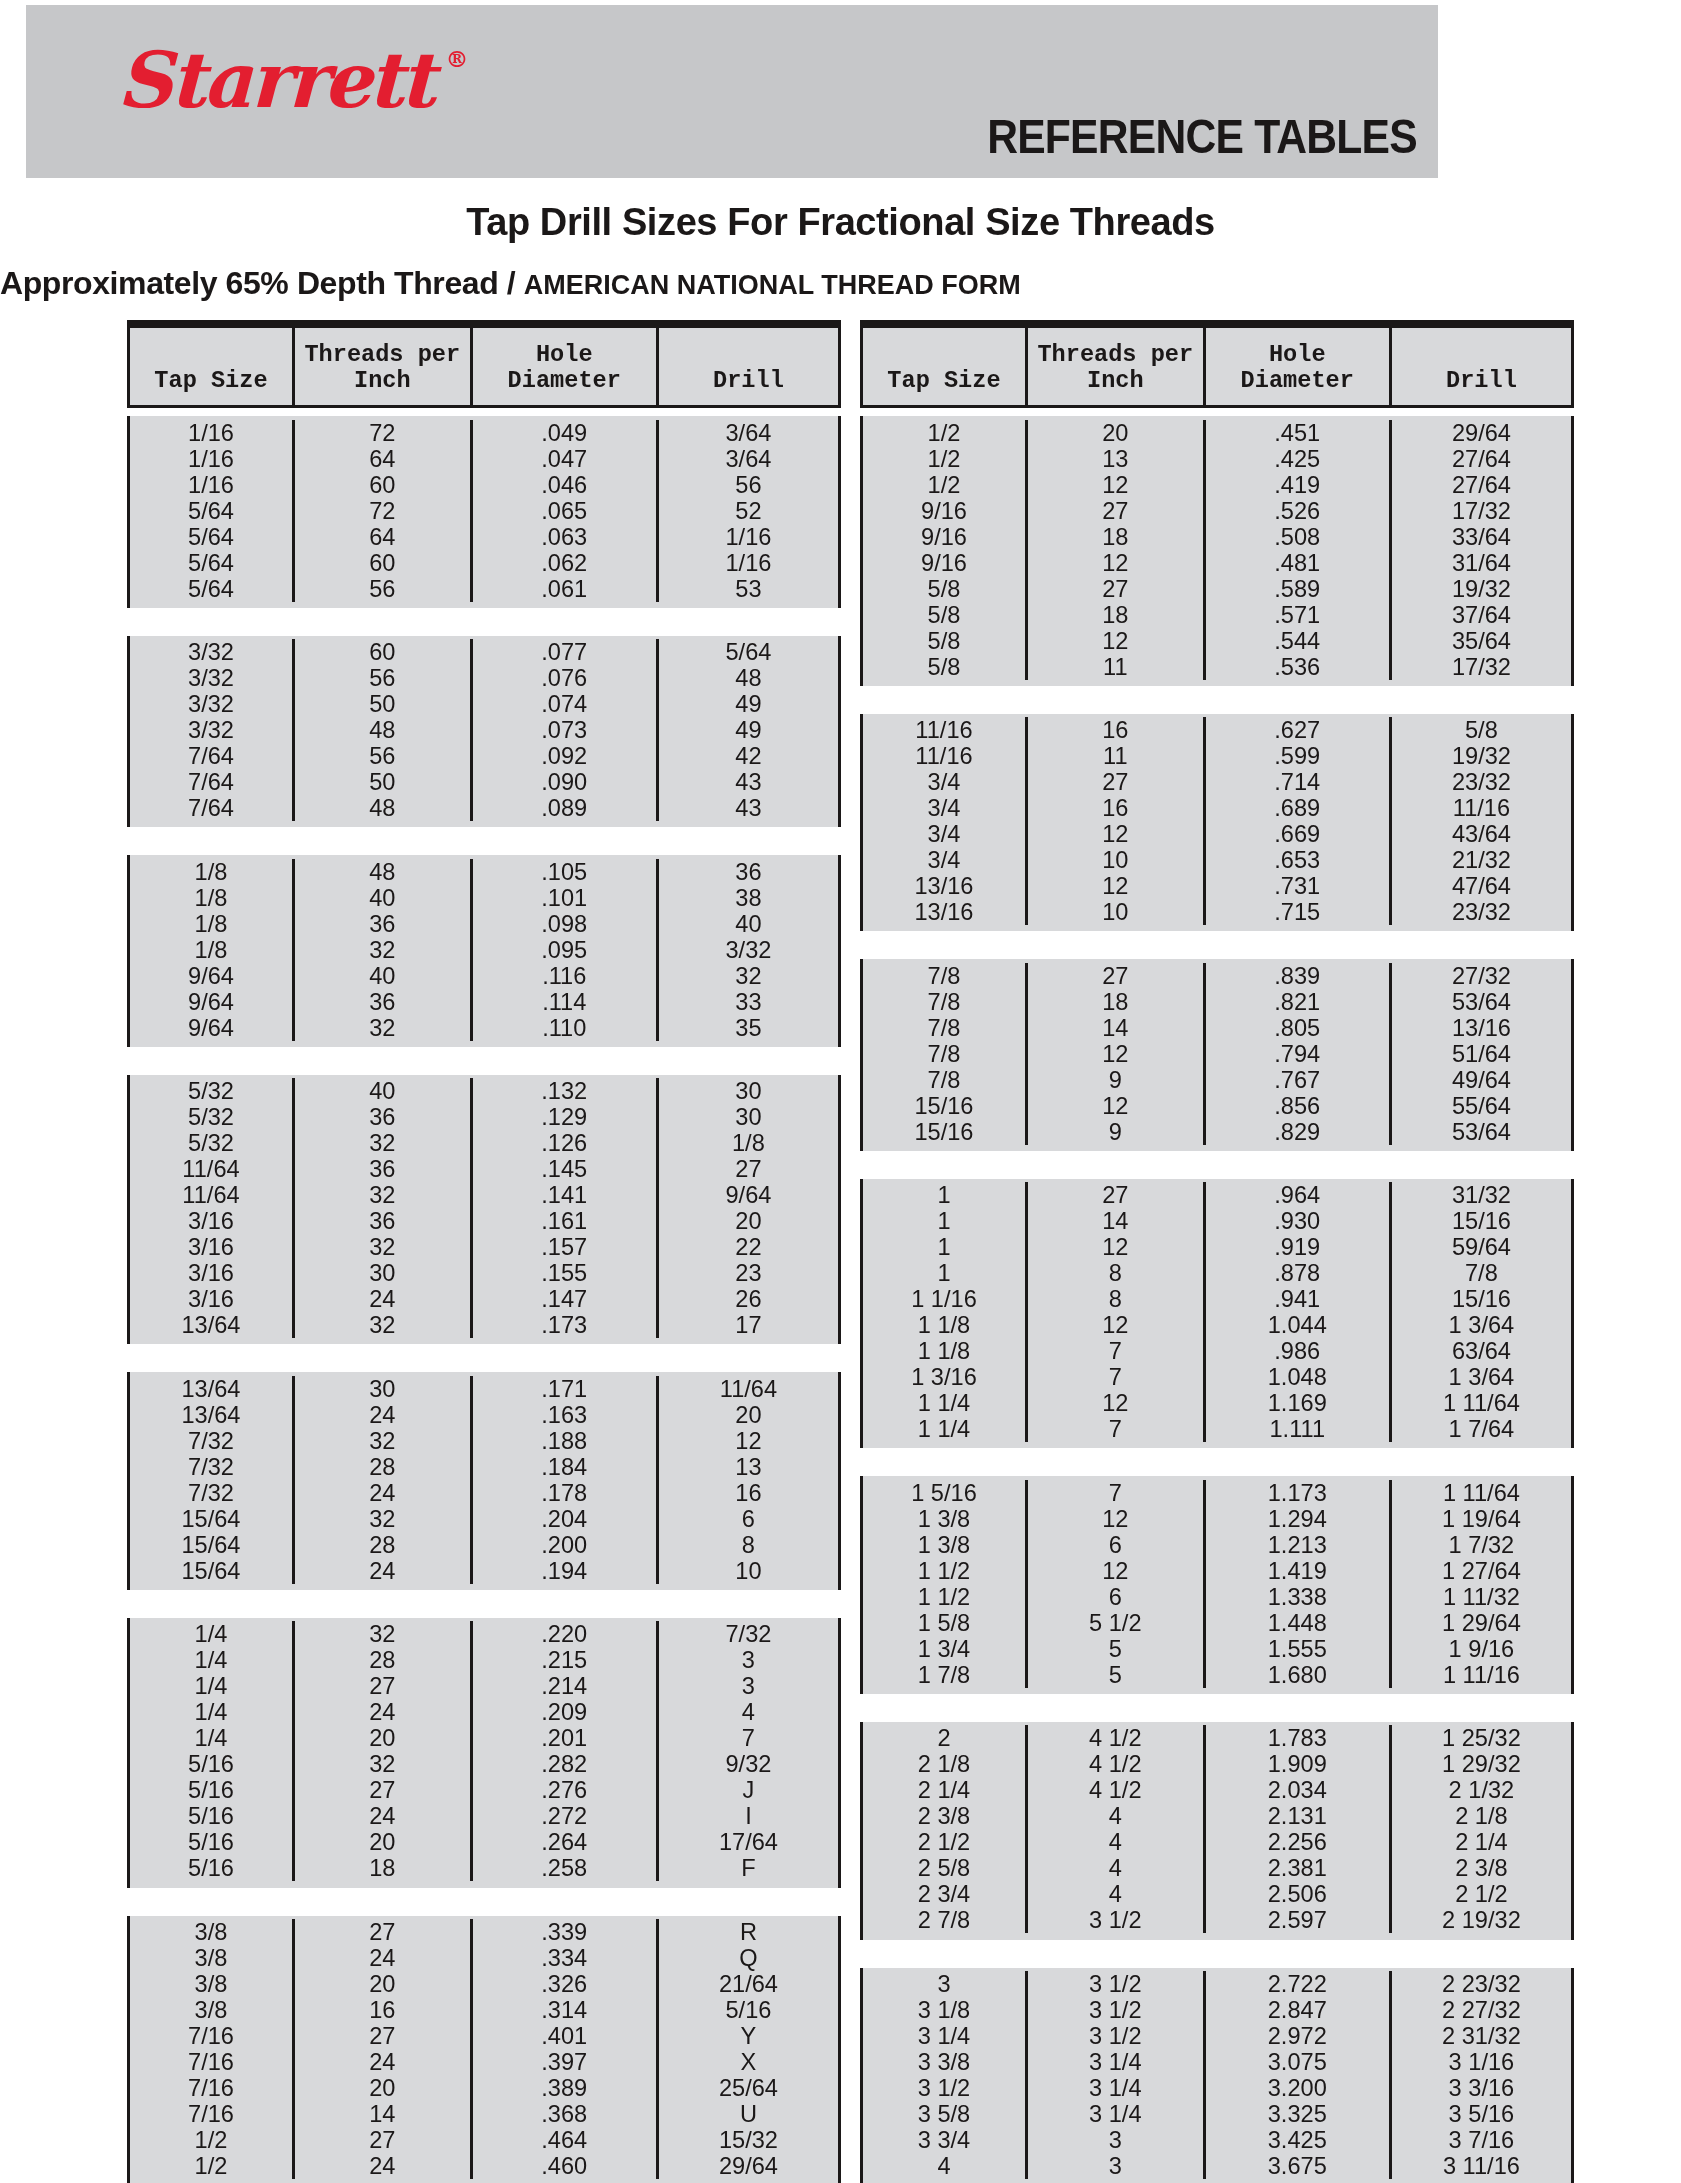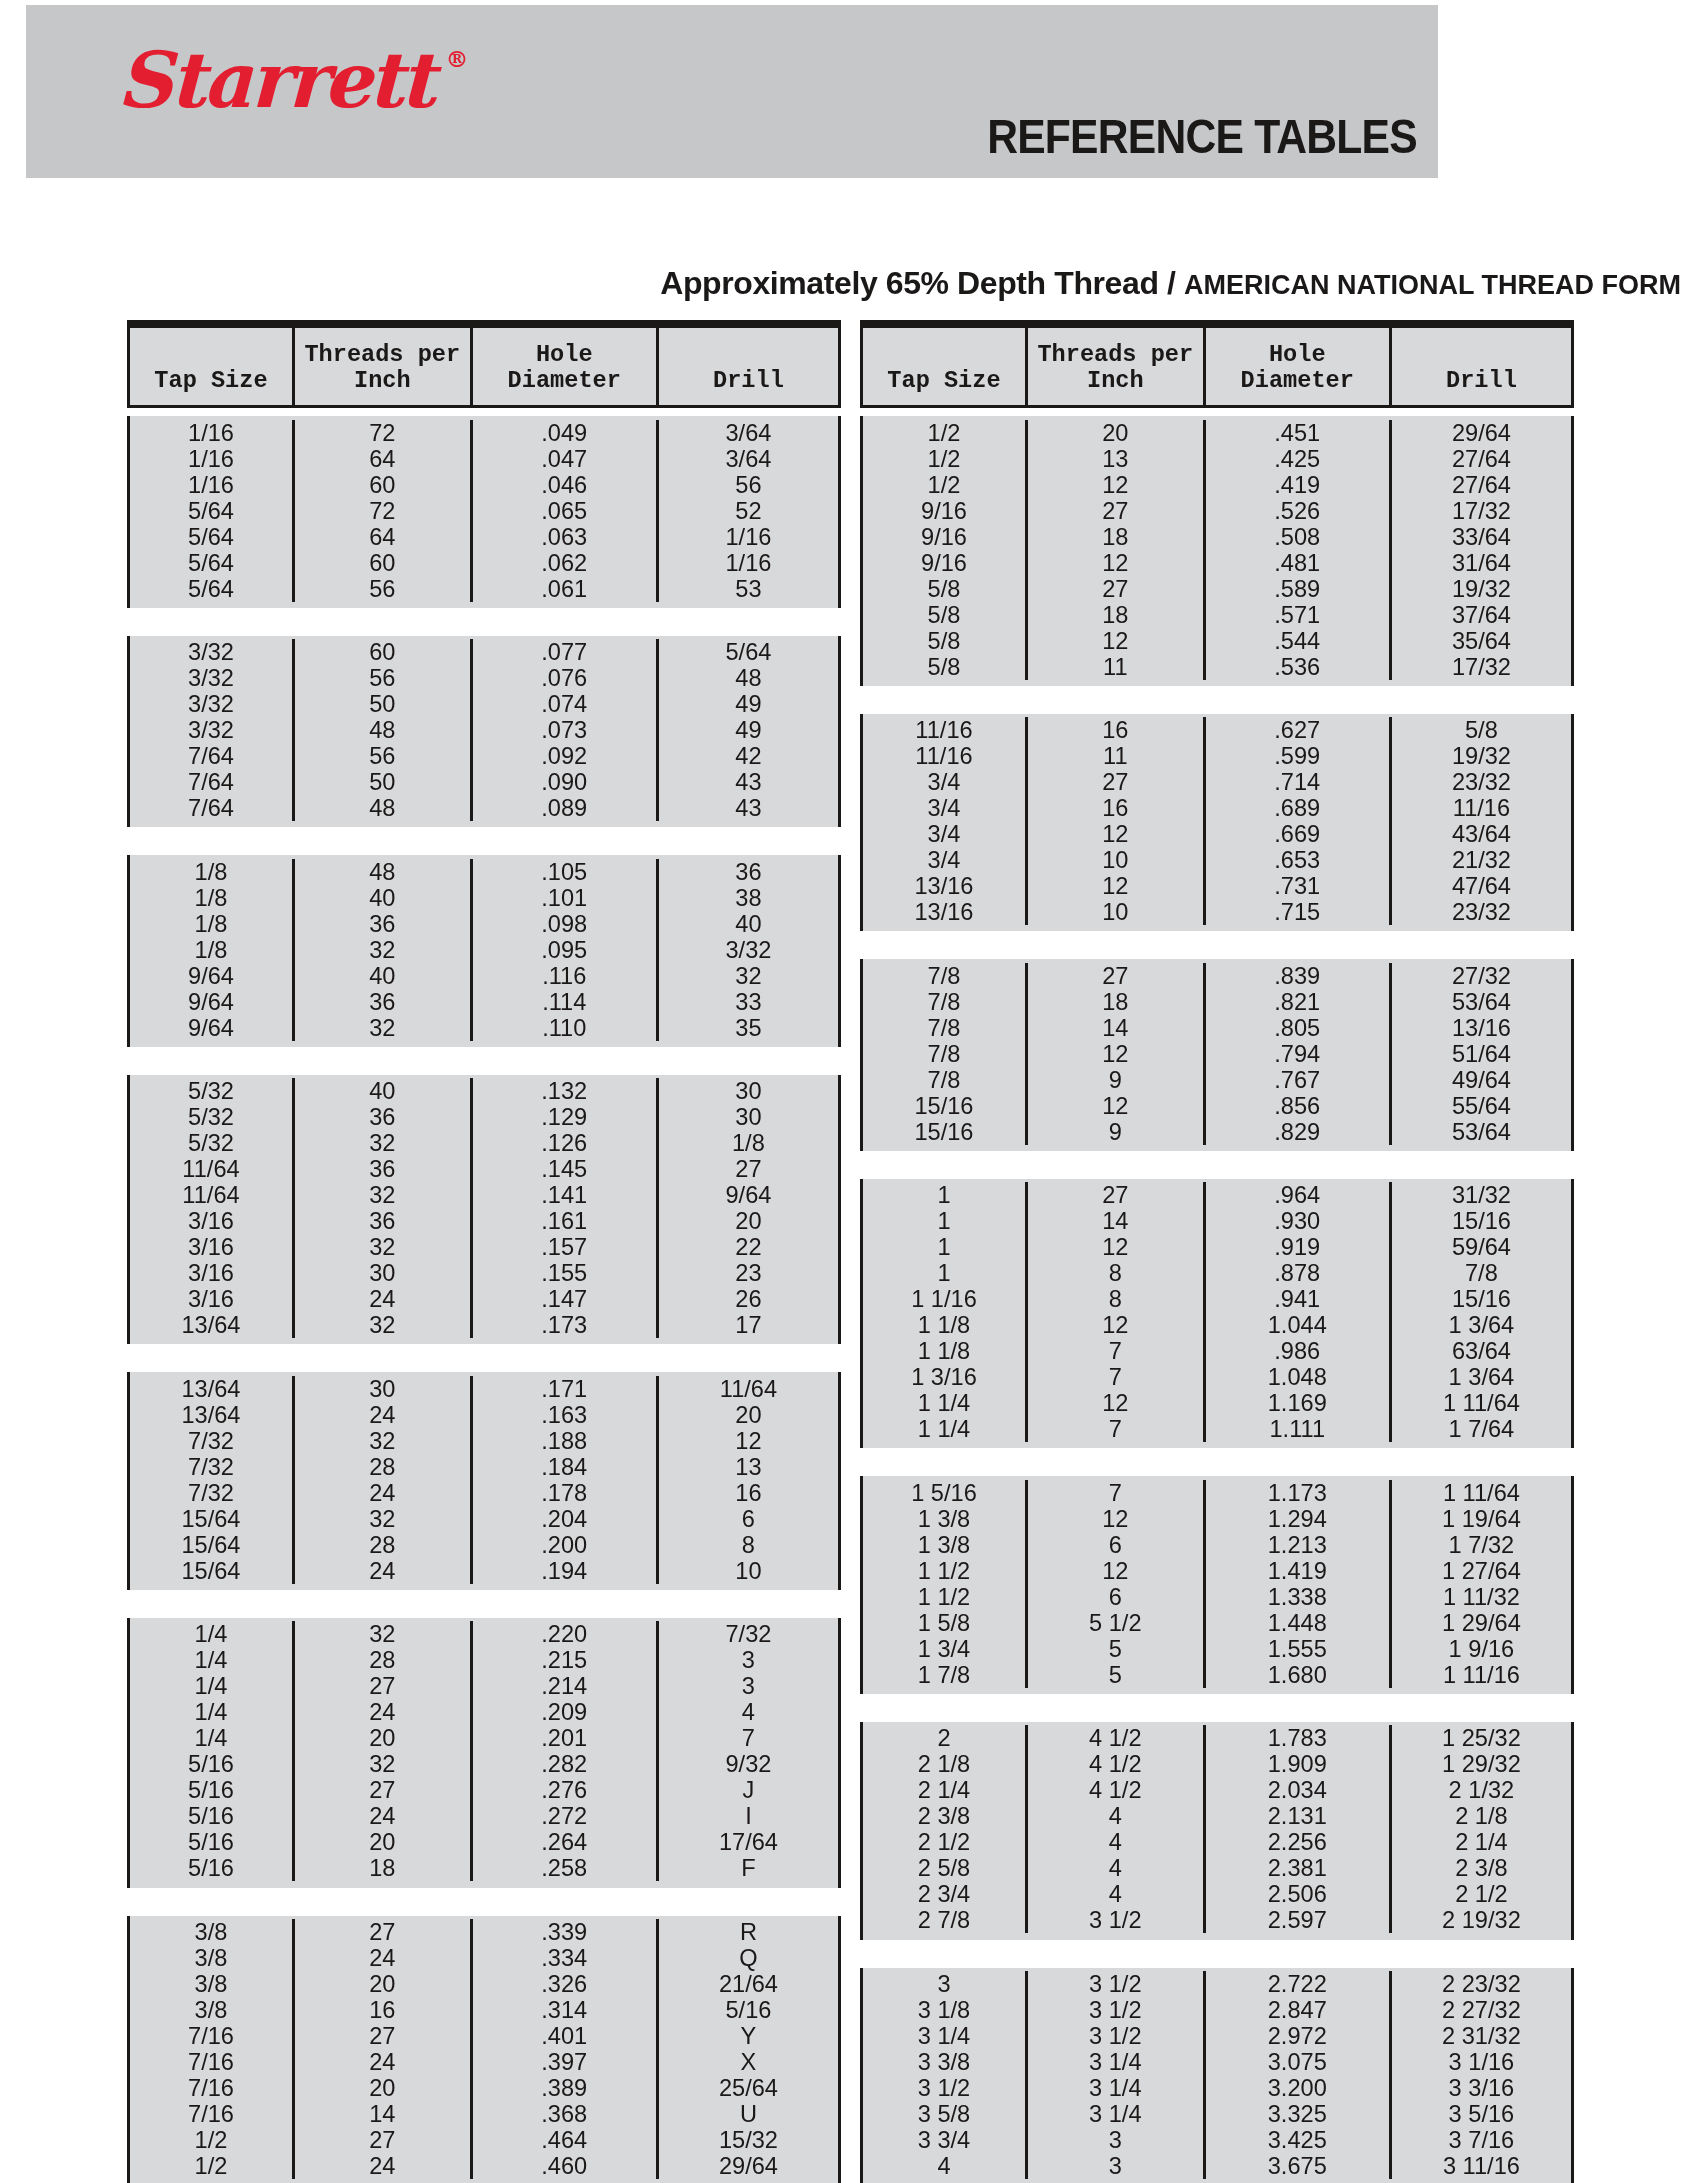--- a/index.html
+++ b/index.html
@@ -51,21 +51,21 @@
     display:flex;align-items:center;justify-content:center;
     color:#ffffff;font-size:87px;font-weight:bold;letter-spacing:0px;
   }
   
   .doc-title{
     position:absolute;left:0;right:0;top:201px;
     text-align:center;font-size:38px;font-weight:bold;letter-spacing:-0.4px;
   }
   .doc-subtitle{
     position:absolute;left:0;right:0;top:265px;
-    text-align:right;font-weight:bold;font-size:32px;letter-spacing:-0.4px;
+    text-align:left;font-weight:bold;font-size:32px;letter-spacing:-0.4px;
   }
   .doc-subtitle .caps{font-size:27px;letter-spacing:0;}
   
   .ref-table{position:absolute;top:320px;width:714px;}
   .ref-table.left{left:127px;}
   .ref-table.right{left:860px;}
   .thead{
     display:grid;grid-template-columns:23.3% 25.1% 26.3% 25.3%;
     background:var(--table-gray);
     border:3.5px solid var(--ink);
@@ -101,20 +101,21 @@
 </head>
 <body>
 
 <div class="page">
 
   <div class="banner">
     <div class="logo"><span>Starrett</span><span class="reg">®</span></div>
     <div class="section-title">REFERENCE TABLES</div>
   </div>
 
+  <div class="doc-title">Tap Drill Sizes For Fractional Size Threads</div>
   <div class="doc-subtitle">
     <span>Approximately 65% Depth Thread / </span><span class="caps">AMERICAN NATIONAL THREAD FORM</span>
   </div>
 
   <div class="ref-table left" id="table-0">
       <div class="thead">
         <div class="hcell">Tap Size</div>
         <div class="hcell">Threads per Inch</div>
         <div class="hcell">Hole Diameter</div>
         <div class="hcell last">Drill</div>

